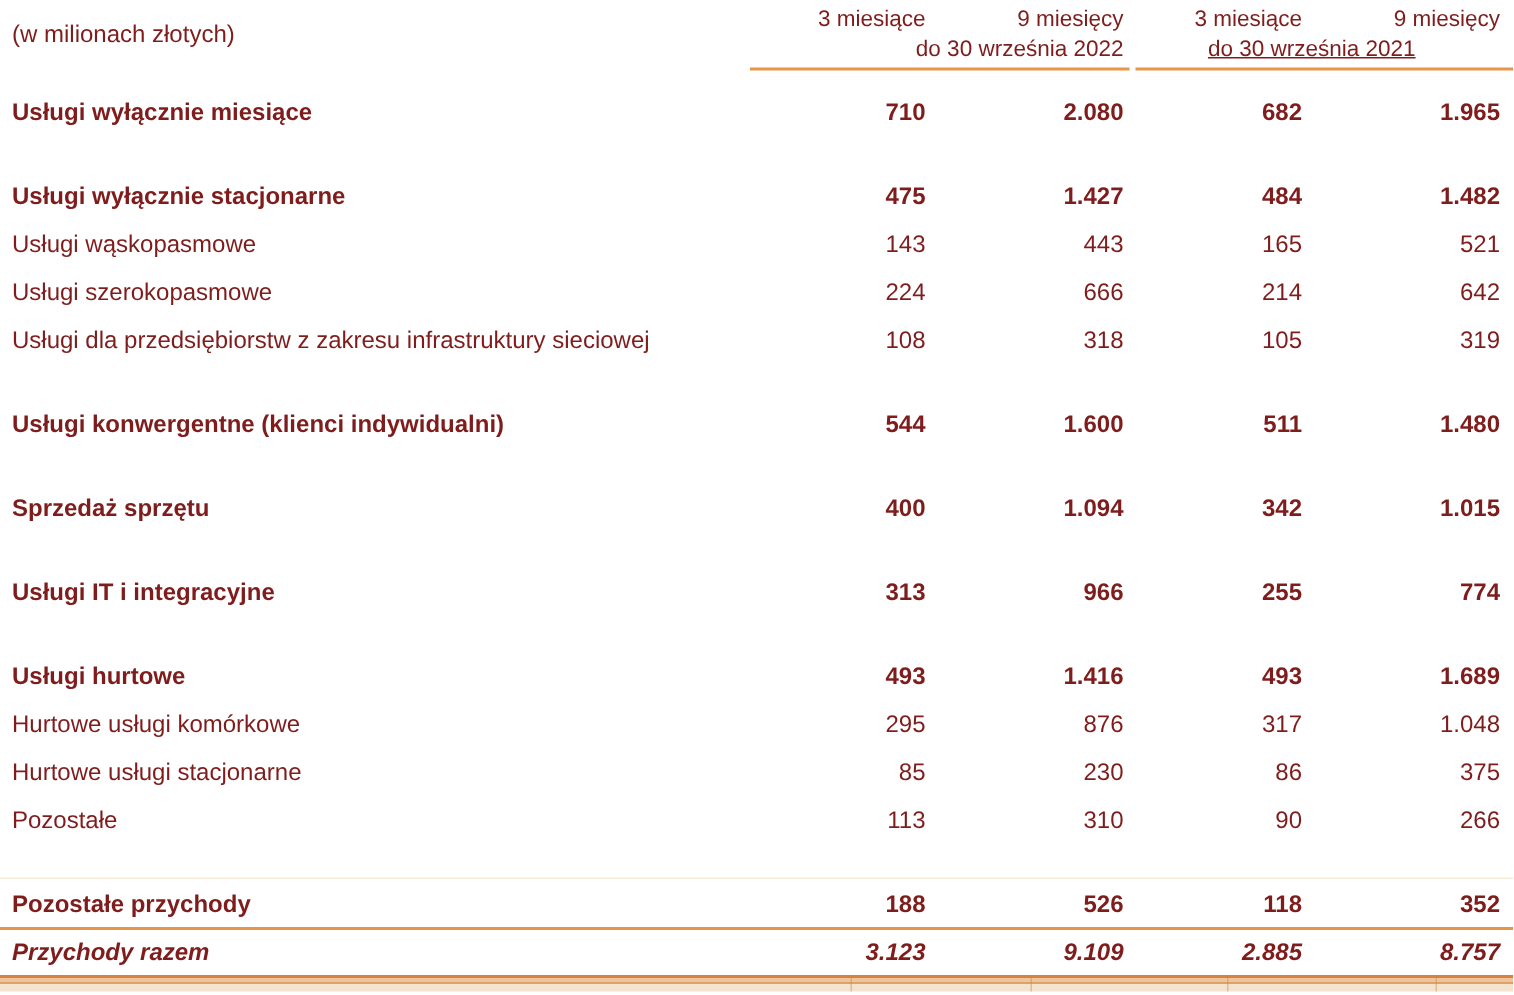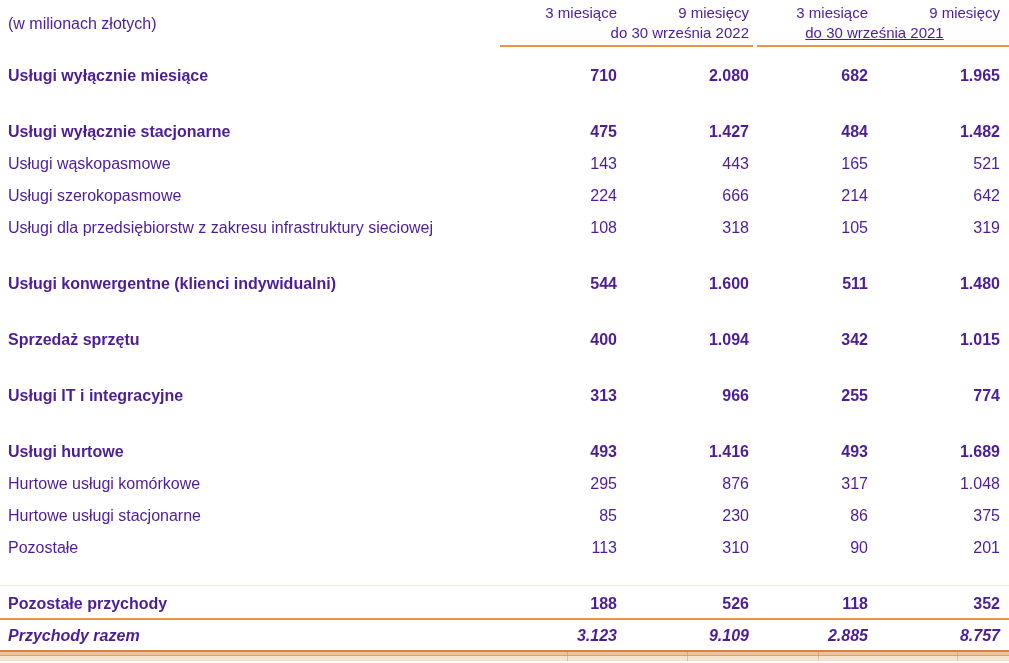--- a/index.html
+++ b/index.html
@@ -1,19 +1,19 @@
 <!DOCTYPE html>
 <html lang="pl"><head>
 <meta charset="utf-8">
 <style>
   * { margin:0; padding:0; box-sizing:border-box; }
   html,body { background:#ffffff; }
   .page {
     width:1009px; height:663px; position:relative; overflow:hidden;
-    background:#ffffff; color:#4c1d95;
+    background:#ffffff; color:#7f1d1d;
     font-family:"Liberation Sans","DejaVu Sans",sans-serif;
     font-size:16px;
   }
   
   .header { display:flex; height:47px; position:relative; }
   .unit-label { flex:1; padding-left:8px; display:flex; align-items:center; font-size:16px; }
   .head-cols { width:509px; padding-right:9px; padding-top:3px; font-size:15px; }
   .hrow { display:flex; line-height:20px; }
   .hc { text-align:right; white-space:nowrap; }
   .hc1 { width:117px; } .hc2 { width:132px; } .hc3 { width:119px; } .hc4 { width:132px; }
@@ -144,21 +144,21 @@
     <span class="v v1">85</span>
     <span class="v v2">230</span>
     <span class="v v3">86</span>
     <span class="v v4">375</span>
   </div>
       <div class="row sub">
     <span class="lbl">Pozostałe</span>
     <span class="v v1">113</span>
     <span class="v v2">310</span>
     <span class="v v3">90</span>
-    <span class="v v4">201</span>
+    <span class="v v4">266</span>
   </div>
       <div class="row group gap rule-below" style="border-bottom: 2px solid rgb(232, 148, 74); justify-content: flex-end;">
     <span class="lbl">Pozostałe przychody</span>
     <span class="v v1">188</span>
     <span class="v v2">526</span>
     <span class="v v3">118</span>
     <span class="v v4">352</span>
   </div>
     </div>
 

